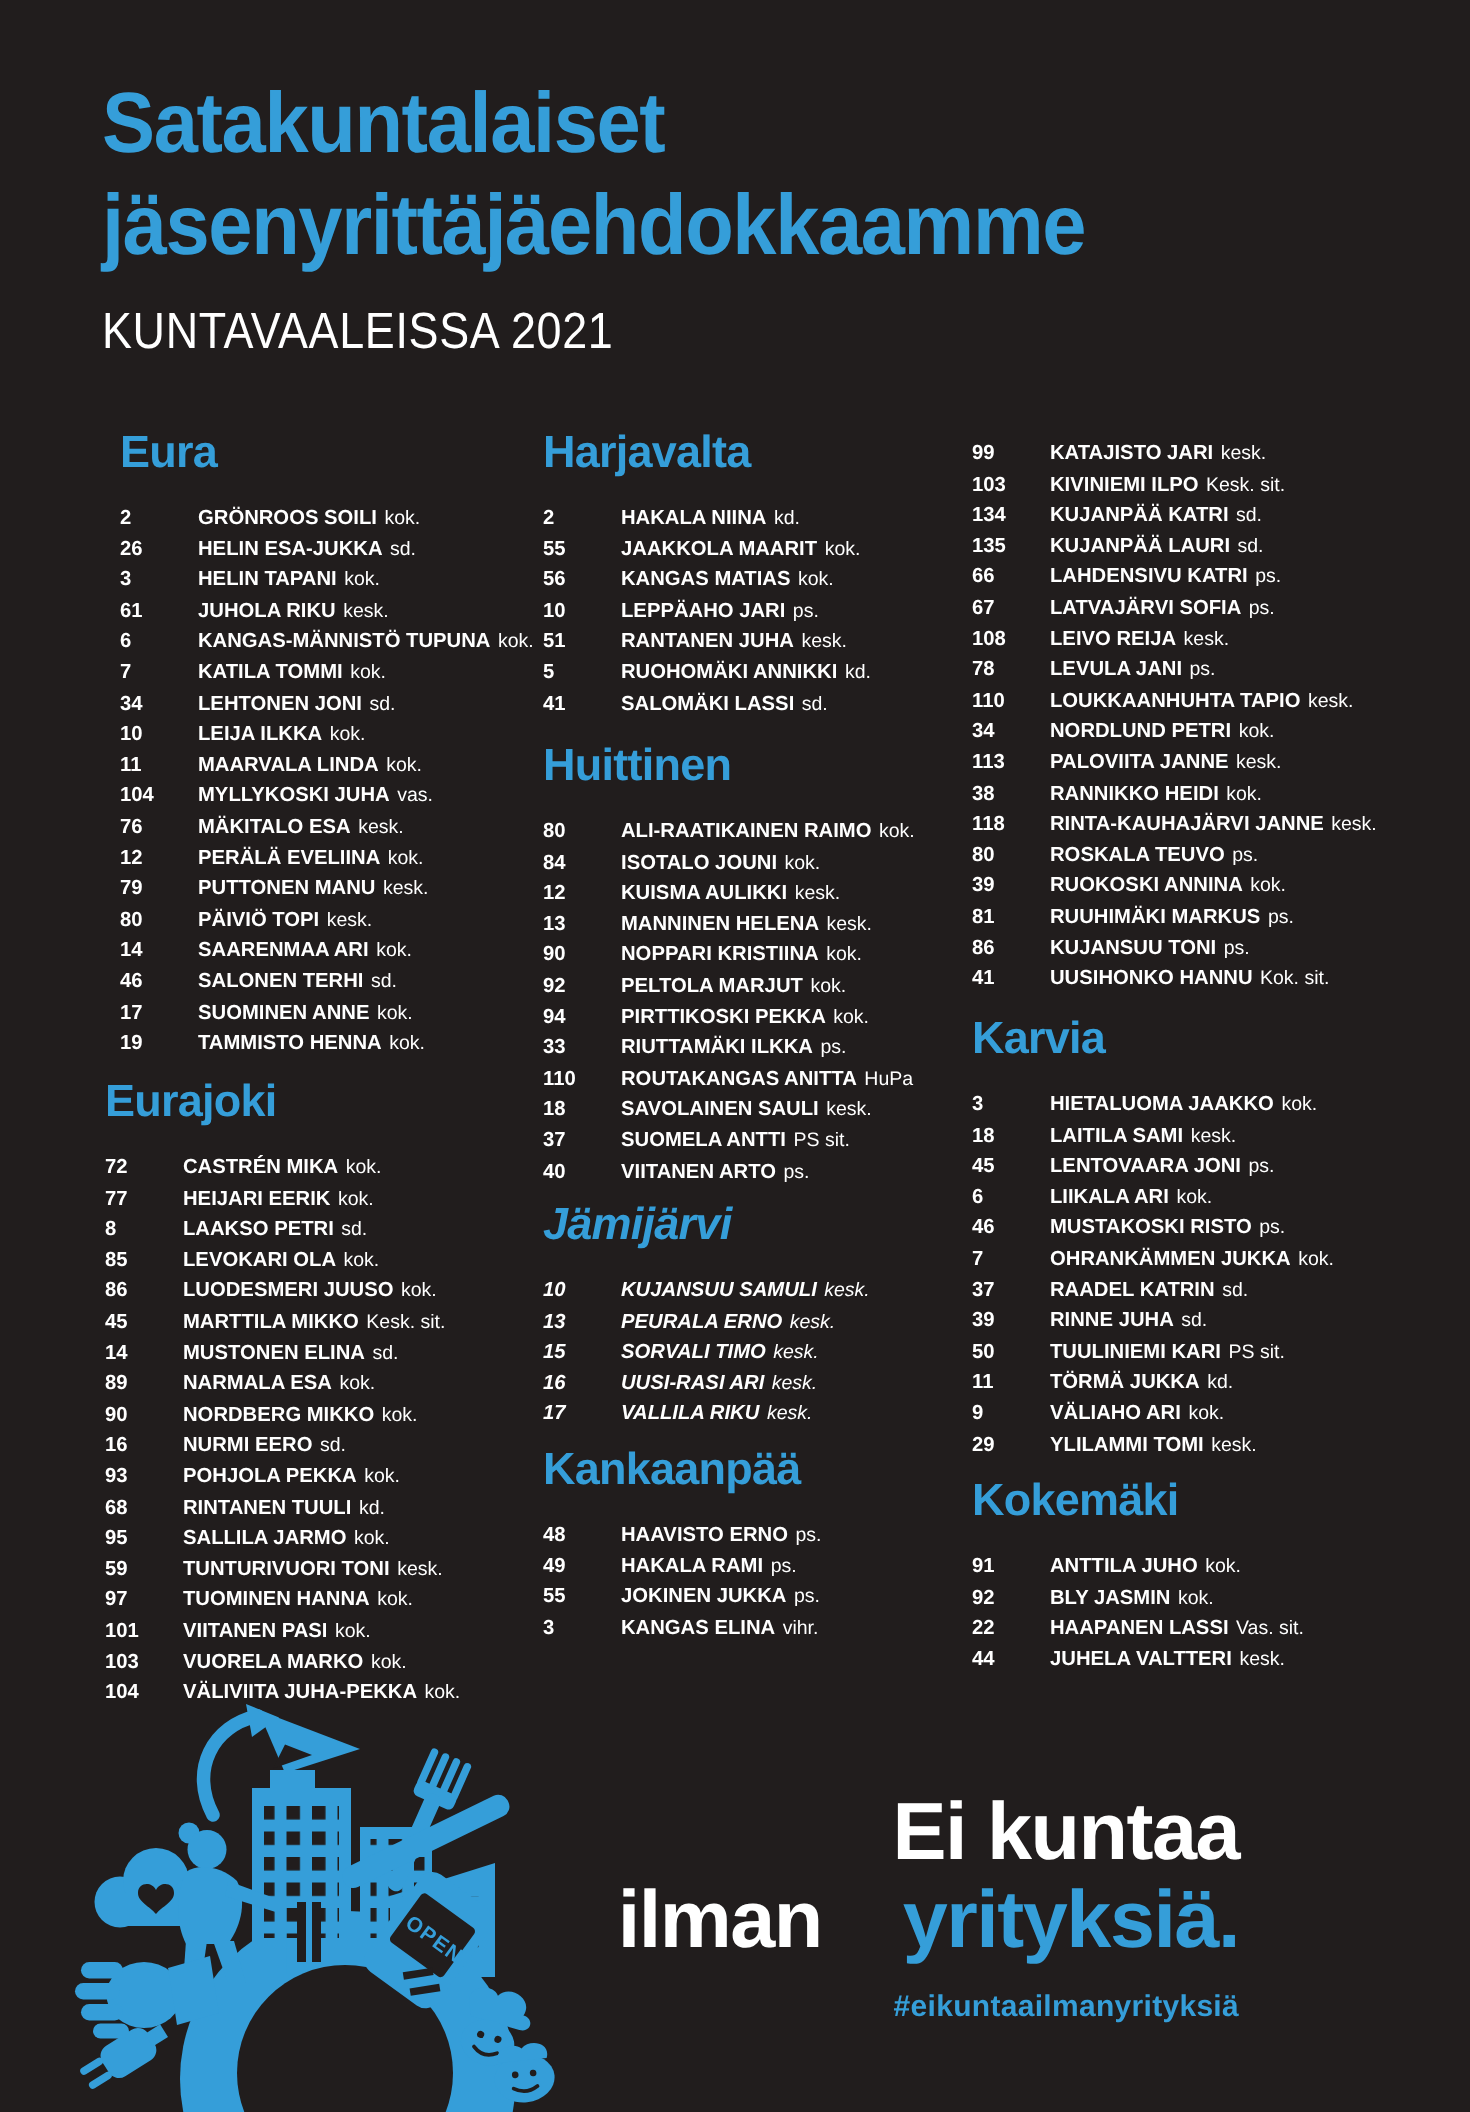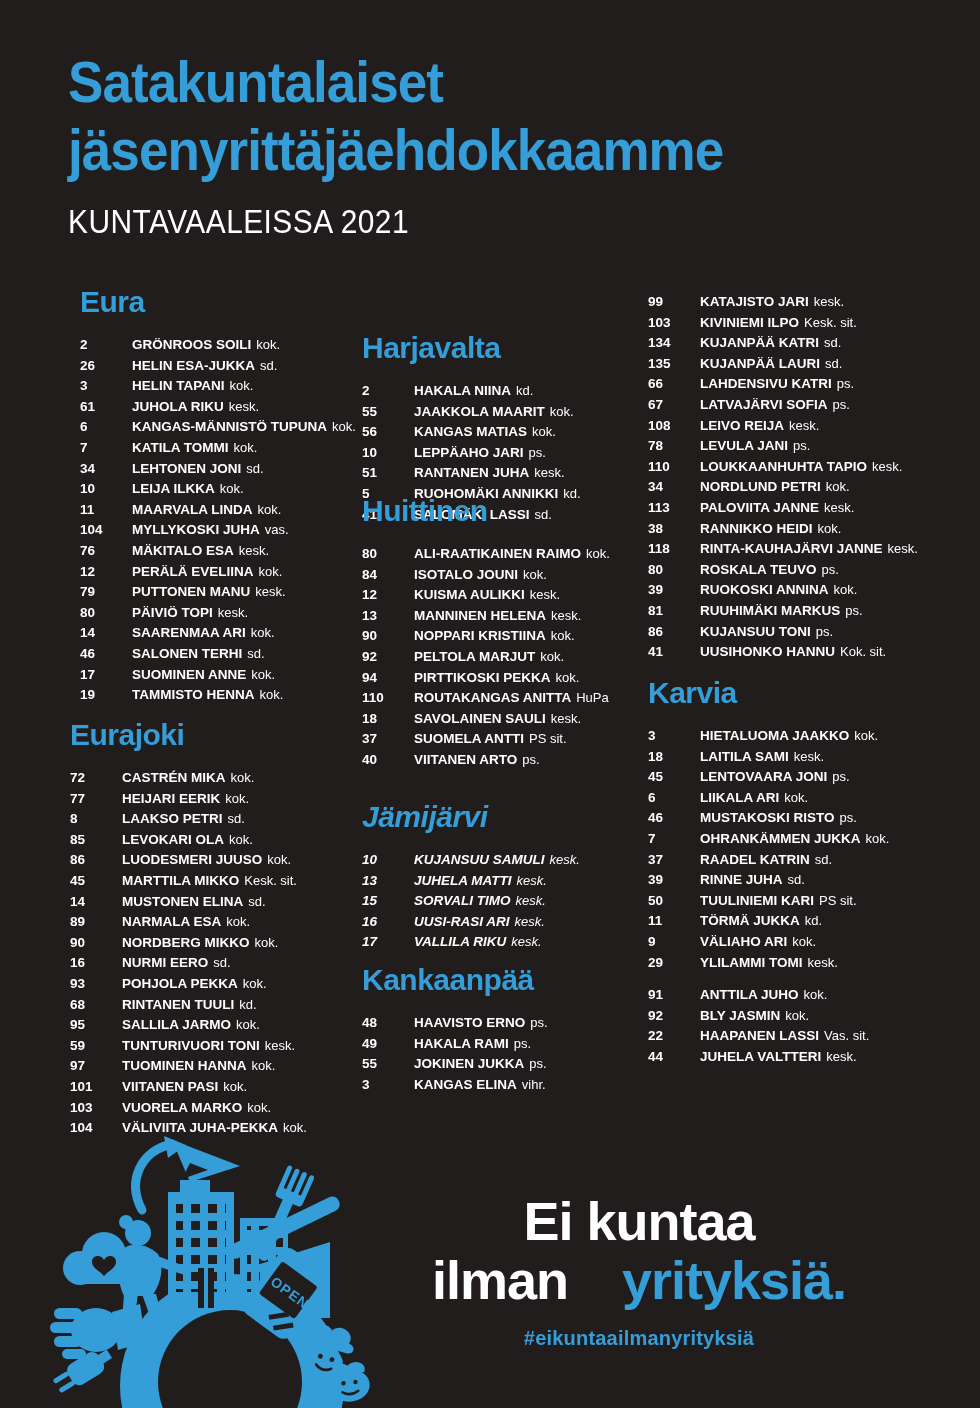--- a/index.html
+++ b/index.html
@@ -32,30 +32,30 @@
   .sec h2{
     margin:0 0 17px 0;font-size:30px;line-height:32px;font-weight:700;
     color:var(--blue);letter-spacing:-0.5px;
   }
   .row{display:flex;line-height:20.6px;white-space:nowrap;}
   .num{width:52px;flex:0 0 52px;font-weight:700;font-size:13.5px;}
   .nm{font-weight:700;font-size:13.5px;}
   .party{font-weight:400;font-size:13px;margin-left:5px;}
   #sec-eura        {left:80px; top:286px; width:286px;}
   #sec-eurajoki    {left:70px; top:719px; width:286px;}
-  #sec-harjavalta  {left:362px;top:286px; width:286px;margin-top:46px;}
+  #sec-harjavalta  {left:362px;top:286px; width:286px;}
   #sec-huittinen   {left:362px;top:495px; width:286px;}
   #sec-jamijarvi   {left:362px;top:801px; width:286px;font-style:italic;}
   #sec-kankaanpaa  {left:362px;top:964px; width:286px;}
   #sec-kankaanpaa2 {left:648px;top:292px; width:316px;}
   #sec-karvia      {left:648px;top:677px; width:316px;}
   #sec-kokemaki    {left:648px;top:985px; width:316px;}
   
   #slogan{
-    position:absolute;left:424px;top:1192px;width:430px;text-align:center;
+    position:absolute;left:396px;top:1192px;width:430px;text-align:right;
   }
   .slogan-line{font-size:54px;line-height:59px;font-weight:700;color:var(--white);letter-spacing:-1px;white-space:nowrap;}
   .slogan-blue{color:var(--blue);margin-left:40px;}
   #hashtag{margin-top:16px;font-size:20px;line-height:24px;font-weight:700;color:var(--blue);letter-spacing:0.2px;}
   
   #illu{position:absolute;left:38px;top:1136px;width:400px;height:272px;}
 </style>
 </head>
 <body>
 
@@ -332,20 +332,24 @@
         <div class="row">
           <span class="num">92</span>
           <span class="nm"><b>PELTOLA MARJUT</b><span class="party">kok.</span></span>
         </div>
 
         <div class="row">
           <span class="num">94</span>
           <span class="nm"><b>PIRTTIKOSKI PEKKA</b><span class="party">kok.</span></span>
         </div>
 
+        <div class="row">
+          <span class="num">33</span>
+          <span class="nm"><b>RIUTTAMÄKI ILKKA</b><span class="party">ps.</span></span>
+        </div>
 
         <div class="row">
           <span class="num">110</span>
           <span class="nm"><b>ROUTAKANGAS ANITTA</b><span class="party">HuPa</span></span>
         </div>
 
         <div class="row">
           <span class="num">18</span>
           <span class="nm"><b>SAVOLAINEN SAULI</b><span class="party">kesk.</span></span>
         </div>
@@ -366,21 +370,21 @@
     <h2>Jämijärvi</h2>
     <div class="list">
 
         <div class="row">
           <span class="num">10</span>
           <span class="nm"><b>KUJANSUU SAMULI</b><span class="party">kesk.</span></span>
         </div>
 
         <div class="row">
           <span class="num">13</span>
-          <span class="nm"><b>JUHELA MATTI</b><span class="party">kesk.</span></span>
+          <span class="nm"><b>PEURALA ERNO</b><span class="party">kesk.</span></span>
         </div>
 
         <div class="row">
           <span class="num">15</span>
           <span class="nm"><b>SORVALI TIMO</b><span class="party">kesk.</span></span>
         </div>
 
         <div class="row">
           <span class="num">16</span>
           <span class="nm"><b>UUSI-RASI ARI</b><span class="party">kesk.</span></span>
@@ -575,20 +579,21 @@
         </div>
 
         <div class="row">
           <span class="num">29</span>
           <span class="nm"><b>YLILAMMI TOMI</b><span class="party">kesk.</span></span>
         </div>
       </div>
   </section>
 
   <section class="sec" id="sec-kokemaki">
+    <h2>Kokemäki</h2>
     <div class="list">
 
         <div class="row">
           <span class="num">91</span>
           <span class="nm"><b>ANTTILA JUHO</b><span class="party">kok.</span></span>
         </div>
 
         <div class="row">
           <span class="num">92</span>
           <span class="nm"><b>BLY JASMIN</b><span class="party">kok.</span></span>

